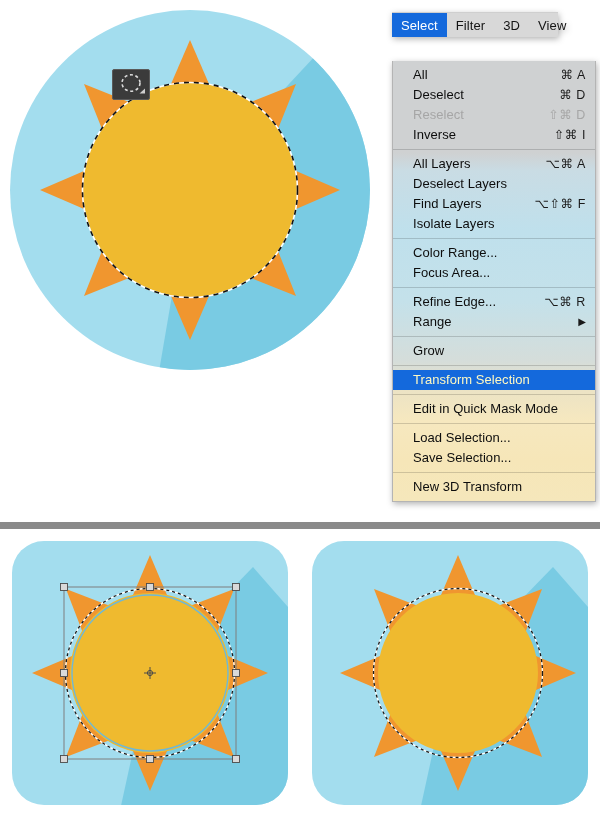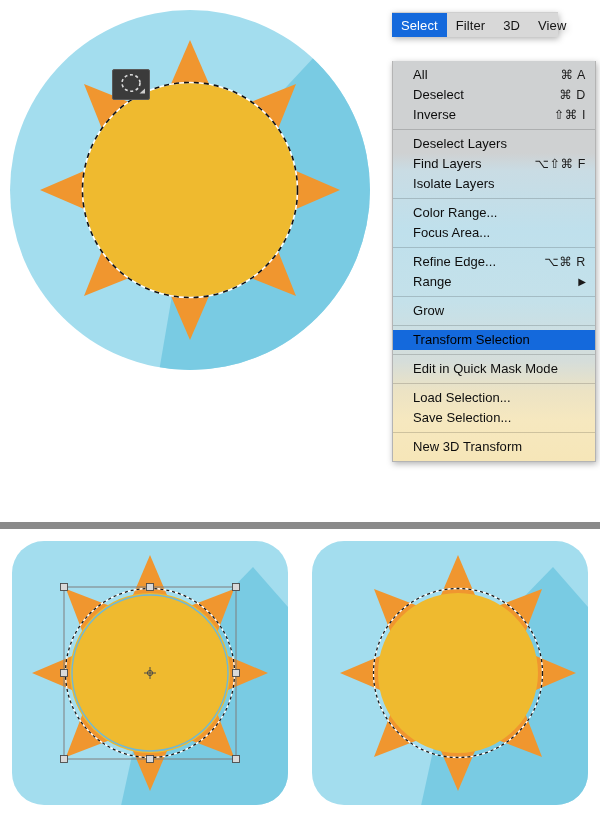--- a/index.html
+++ b/index.html
@@ -113,21 +113,21 @@
     font-size: 12.5px;
     letter-spacing: 0.6px;
     color: #1a1a1a;
   }
   .menu-item.disabled .mlabel,
   .menu-item.disabled .mshort { color: #a6a6a6; }
   .menu-item.selected {
     background: #1469dc;
     color: #ffffff;
   }
-  .menu-item.selected .mlabel { color: #000000; text-align: right; }
+  .menu-item.selected .mlabel { color: #fef9c3; text-align: right; }
   .menu-sep {
     height: 1px;
     margin: 4px 0 4px 0;
     background: rgba(0,0,0,0.16);
   }
   .submenu-arrow {
     font-size: 10px;
     line-height: 1;
     color: #1a1a1a;
   }
@@ -222,25 +222,33 @@
       </div>
     <div id="menu-panel">
         <div class="menu-item">
           <span class="mlabel">All</span>
           <span class="mshort">⌘ A</span>
         </div>
         <div class="menu-item">
           <span class="mlabel">Deselect</span>
           <span class="mshort">⌘ D</span>
         </div>
+        <div class="menu-item disabled">
+          <span class="mlabel">Reselect</span>
+          <span class="mshort">⇧⌘ D</span>
+        </div>
         <div class="menu-item">
           <span class="mlabel">Inverse</span>
           <span class="mshort">⇧⌘ I</span>
         </div>
         <div class="menu-sep"></div>
+        <div class="menu-item">
+          <span class="mlabel">All Layers</span>
+          <span class="mshort">⌥⌘ A</span>
+        </div>
         <div class="menu-item">
           <span class="mlabel">Deselect Layers</span>
           <span class="mshort"></span>
         </div>
         <div class="menu-item">
           <span class="mlabel">Find Layers</span>
           <span class="mshort">⌥⇧⌘ F</span>
         </div>
         <div class="menu-item">
           <span class="mlabel">Isolate Layers</span>

